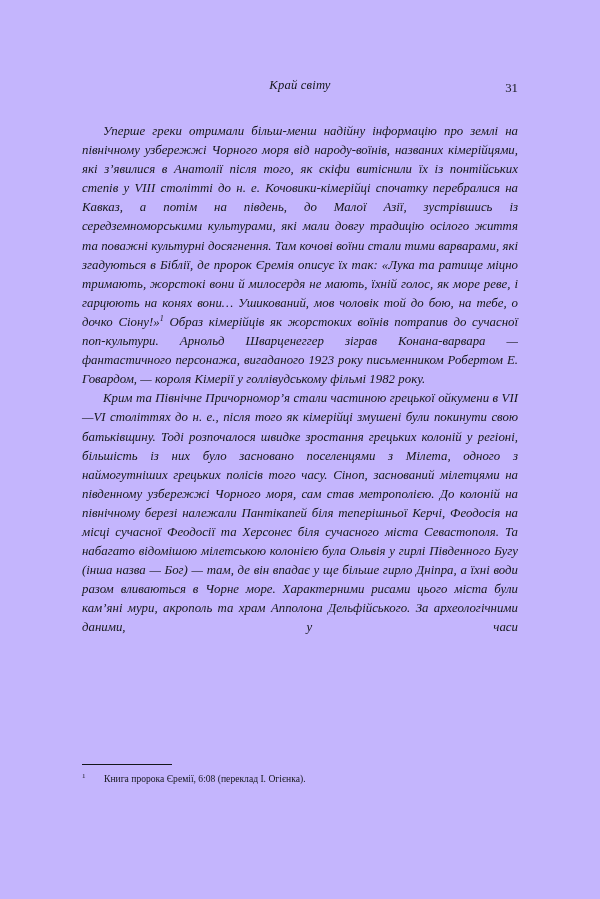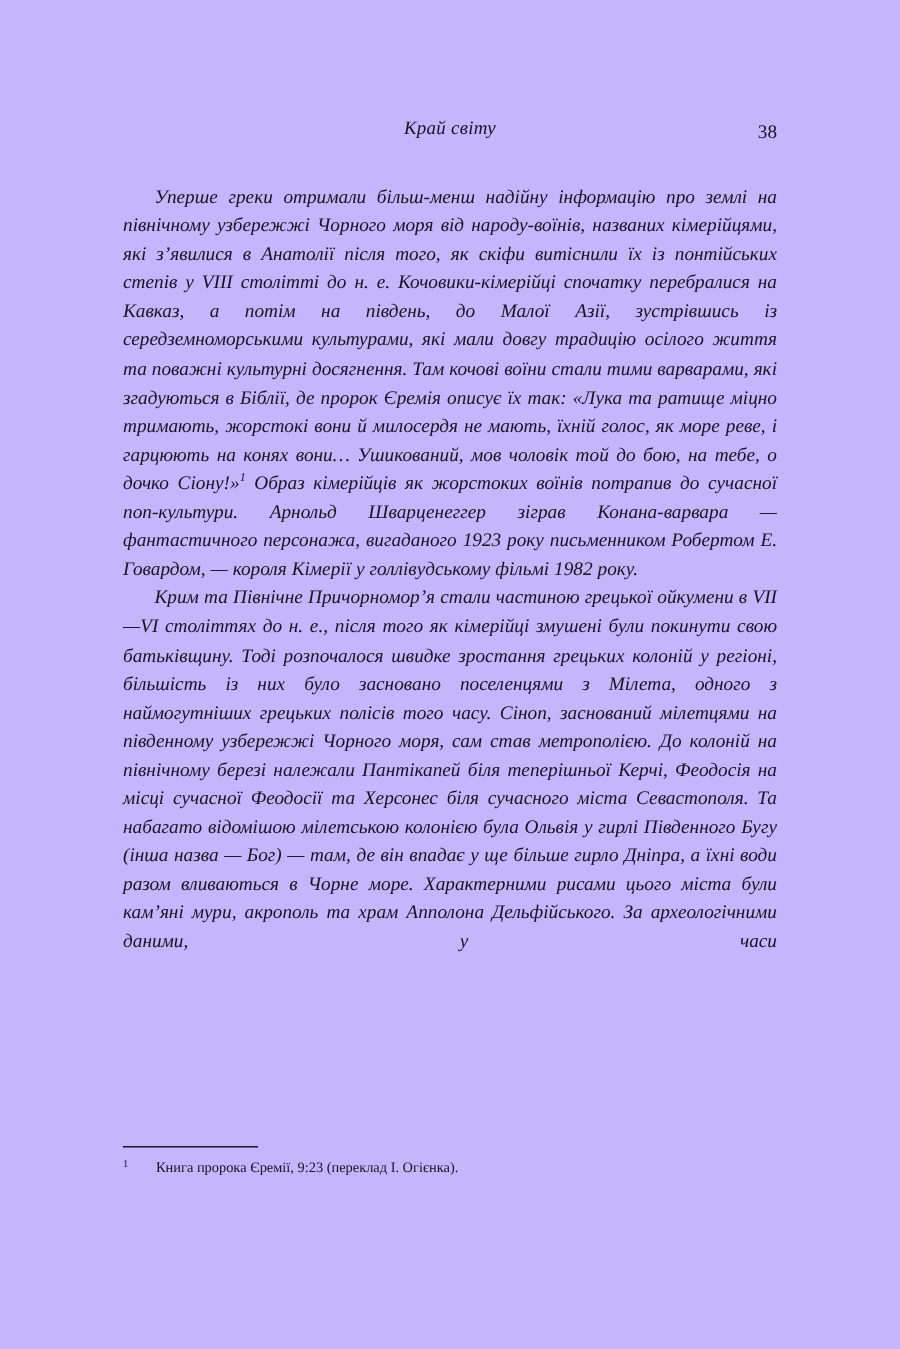--- a/index.html
+++ b/index.html
@@ -105,31 +105,31 @@
     vertical-align: super;
   }
 </style>
 </head>
 <body>
 
 <div class="page">
 
   <div class="running-head">
     <span class="running-head-title">Край світу</span>
-    <span class="folio">38</span>
+    <span class="folio">31</span>
   </div>
 
   <div class="textblock">
 
     <p class="para"><span>Уперше греки отримали більш-менш надійну інформацію про землі на північному узбережжі Чорного моря від народу-воїнів, названих кімерійцями, які з’явилися в Анатолії після того, як скіфи витіснили їх із понтійських степів у VIII столітті до н. е. Кочовики-кімерійці спочатку перебралися на Кавказ, а потім на південь, до Малої Азії, зустрівшись із середземноморськими культурами, які мали довгу традицію осілого життя та поважні культурні досягнення. Там кочові воїни стали тими варварами, які згадуються в Біблії, де пророк Єремія описує їх так: «Лука та ратище міцно тримають, жорстокі вони й милосердя не мають, їхній голос, як море реве, і гарцюють на конях вони… Ушикований, мов чоловік той до бою, на тебе, о дочко Сіону!»</span><sup class="fn-ref">1</sup><span> Образ кімерійців як жорстоких воїнів потрапив до сучасної поп-культури. Арнольд Шварценеггер зіграв Конана-варвара — фантастичного персонажа, вигаданого 1923 року письменником Робертом Е. Говардом, — короля Кімерії у голлівудському фільмі 1982 року.</span></p>
 
     <p class="para last-justified"><span>Крим та Північне Причорномор’я стали частиною грецької ойкумени в VII—VI століттях до н. е., після того як кімерійці змушені були покинути свою батьківщину. Тоді розпочалося швидке зростання грецьких колоній у регіоні, більшість із них було засновано поселенцями з Мілета, одного з наймогутніших грецьких полісів того часу. Сіноп, заснований мілетцями на південному узбережжі Чорного моря, сам став метрополією. До колоній на північному березі належали Пантікапей біля теперішньої Керчі, Феодосія на місці сучасної Феодосії та Херсонес біля сучасного міста Севастополя. Та набагато відомішою мілетською колонією була Ольвія у гирлі Південного Бугу (інша назва — Бог) — там, де він впадає у ще більше гирло Дніпра, а їхні води разом вливаються в Чорне море. Характерними рисами цього міста були кам’яні мури, акрополь та храм Апполона Дельфійського. За археологічними даними, у часи</span></p>
 
   </div>
 
   <div class="footnote-area">
     <div class="footnote-rule"></div>
     <div class="footnote">
-      <span class="footnote-marker">1</span><span>Книга пророка Єремії, 9:23 (переклад І. Огієнка).</span>
+      <span class="footnote-marker">1</span><span>Книга пророка Єремії, 6:08 (переклад І. Огієнка).</span>
     </div>
   </div>
 
 </div>
 
 </body></html>

